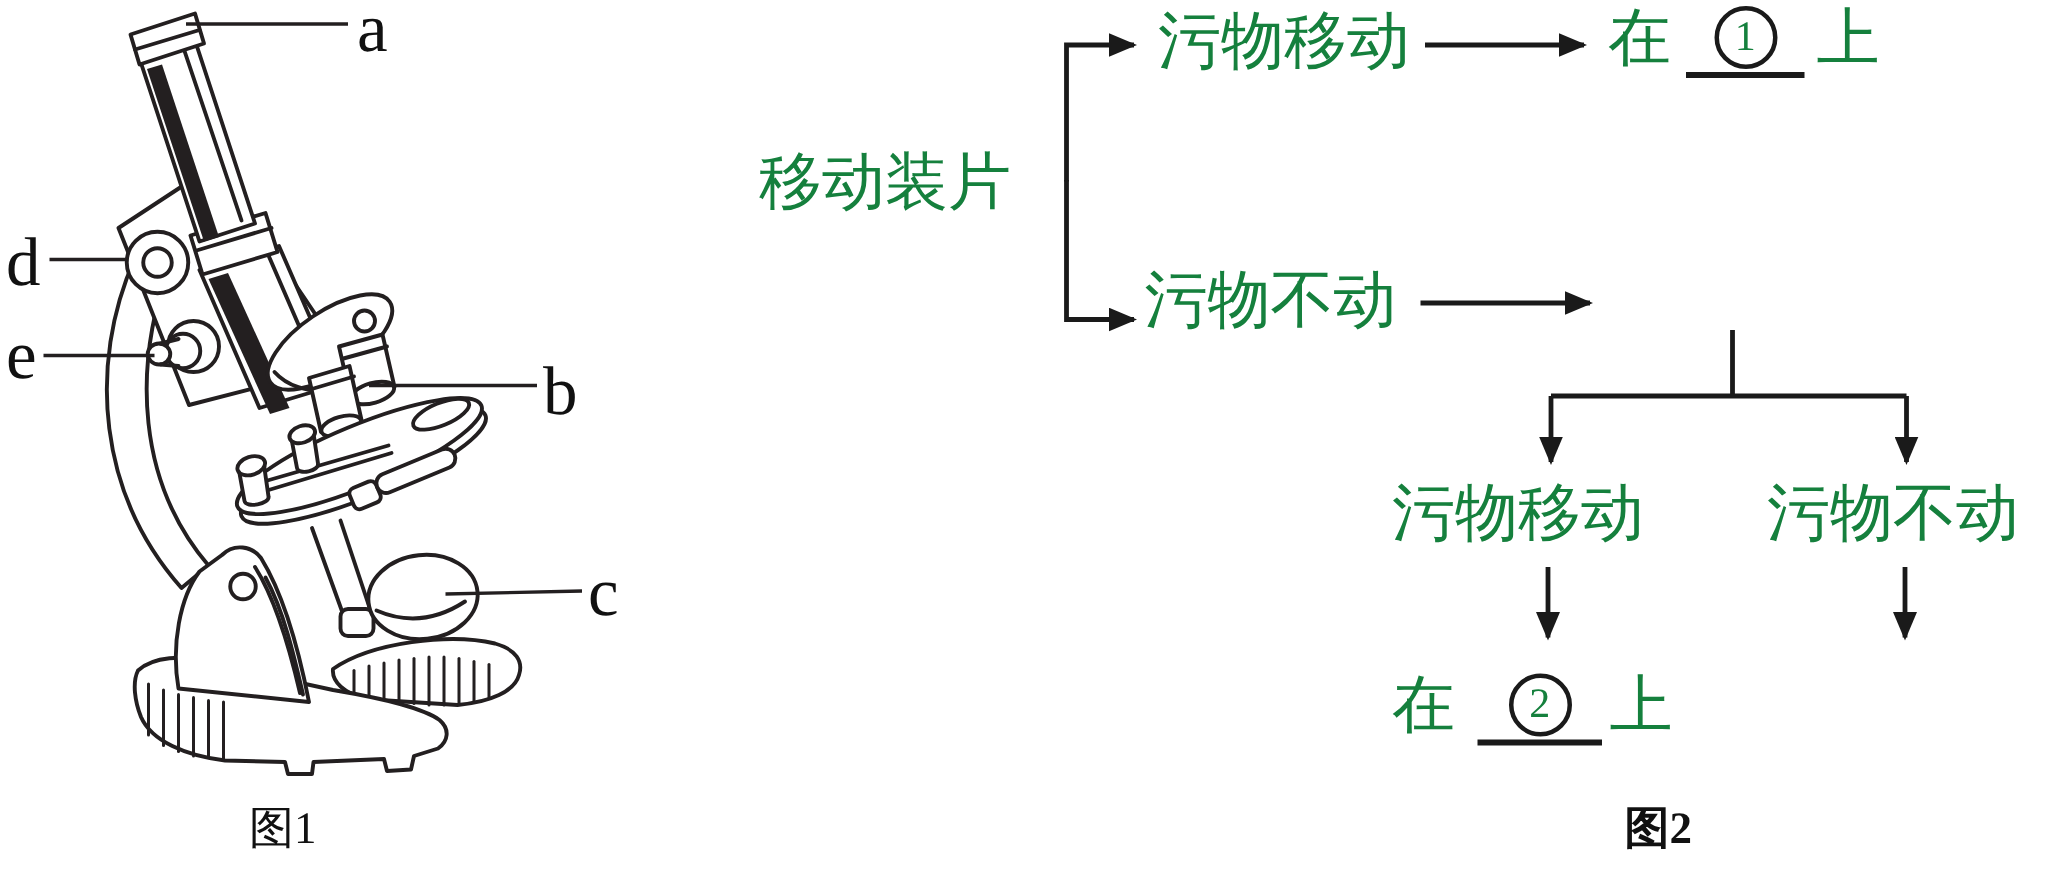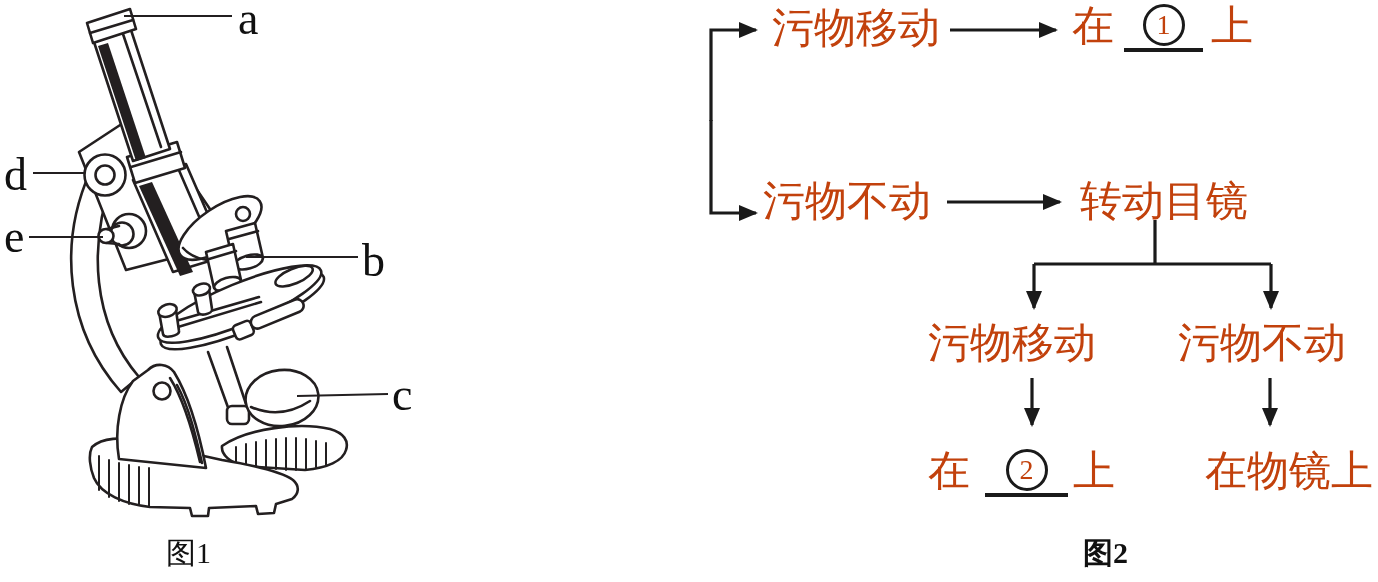--- a/index.html
+++ b/index.html
@@ -1,20 +1,20 @@
 <!DOCTYPE html>
 <html><head>
 <meta charset="utf-8">
 <style>
   html,body{margin:0;padding:0;background:#ffffff;}
   .stage{position:relative;width:1378px;height:582px;background:#ffffff;overflow:hidden;
          font-family:"Liberation Serif","DejaVu Serif",serif;color:#111111;}
   .art{position:absolute;left:0;top:0;}
   .connectors{position:absolute;left:0;top:0;}
-  .cjk{position:absolute;font-size:42px;line-height:1.12;white-space:nowrap;color:#c2410c;
+  .cjk{position:absolute;font-size:42px;line-height:1.12;white-space:nowrap;color:#15803d;
        font-family:"Liberation Serif","DejaVu Serif",serif;}
   .result{display:flex;align-items:flex-start;}
   .blank{display:inline-flex;justify-content:center;align-items:flex-start;
          height:45px;border-bottom:4px solid #1a1a1a;}
   .blank.w1{width:79px;margin-left:10px;}
   .blank.w2{width:83px;margin-left:15px;}
   .suffix1{margin-left:8px;}
   .suffix2{margin-left:5px;}
   .circlenum{display:inline-flex;width:36px;height:36px;border:3px solid #1a1a1a;border-radius:50%;
              align-items:center;justify-content:center;font-size:28px;margin-top:1px;}
@@ -154,45 +154,44 @@
       <path d="M 950,30 L 1056,30" marker-end="url(#ah)"></path>
       <path d="M 947,202 L 1060,202" marker-end="url(#ah)"></path>
       <path d="M 1155,220 L 1155,264 M 1034,264 L 1271,264"></path>
       <path d="M 1034,264 L 1034,308" marker-end="url(#ah)"></path>
       <path d="M 1271,264 L 1271,308" marker-end="url(#ah)"></path>
       <path d="M 1032,378 L 1032,425" marker-end="url(#ah)"></path>
       <path d="M 1270,378 L 1270,425" marker-end="url(#ah)"></path>
     </g>
   </svg>
 
+  <div class="cjk" style="left:506px;top:99px;">移动装片</div>
 
   <div class="cjk" style="left:772px;top:5px;">污物移动</div>
 
   <div class="cjk result" style="left:1072px;top:3px;">
     <span>在</span>
     <span class="blank w1">
       <span class="circlenum">1</span>
     </span>
     <span class="suffix1">上</span>
   </div>
 
   <div class="cjk" style="left:763px;top:178px;">污物不动</div>
 
-  <div class="cjk" style="left:1080px;top:178px;">转动目镜</div>
 
   <div class="cjk" style="left:928px;top:320px;">污物移动</div>
 
   <div class="cjk" style="left:1178px;top:320px;">污物不动</div>
 
   <div class="cjk result" style="left:928px;top:448px;">
     <span>在</span>
     <span class="blank w2">
       <span class="circlenum">2</span>
     </span>
     <span class="suffix2">上</span>
   </div>
 
-  <div class="cjk" style="left:1205px;top:448px;">在物镜上</div>
 
   <div class="caption" style="left:166px;top:538px;">图1</div>
   <div class="caption" style="left:1083px;top:538px;font-weight:bold;">图2</div>
 
 </div>
 
 </body></html>

